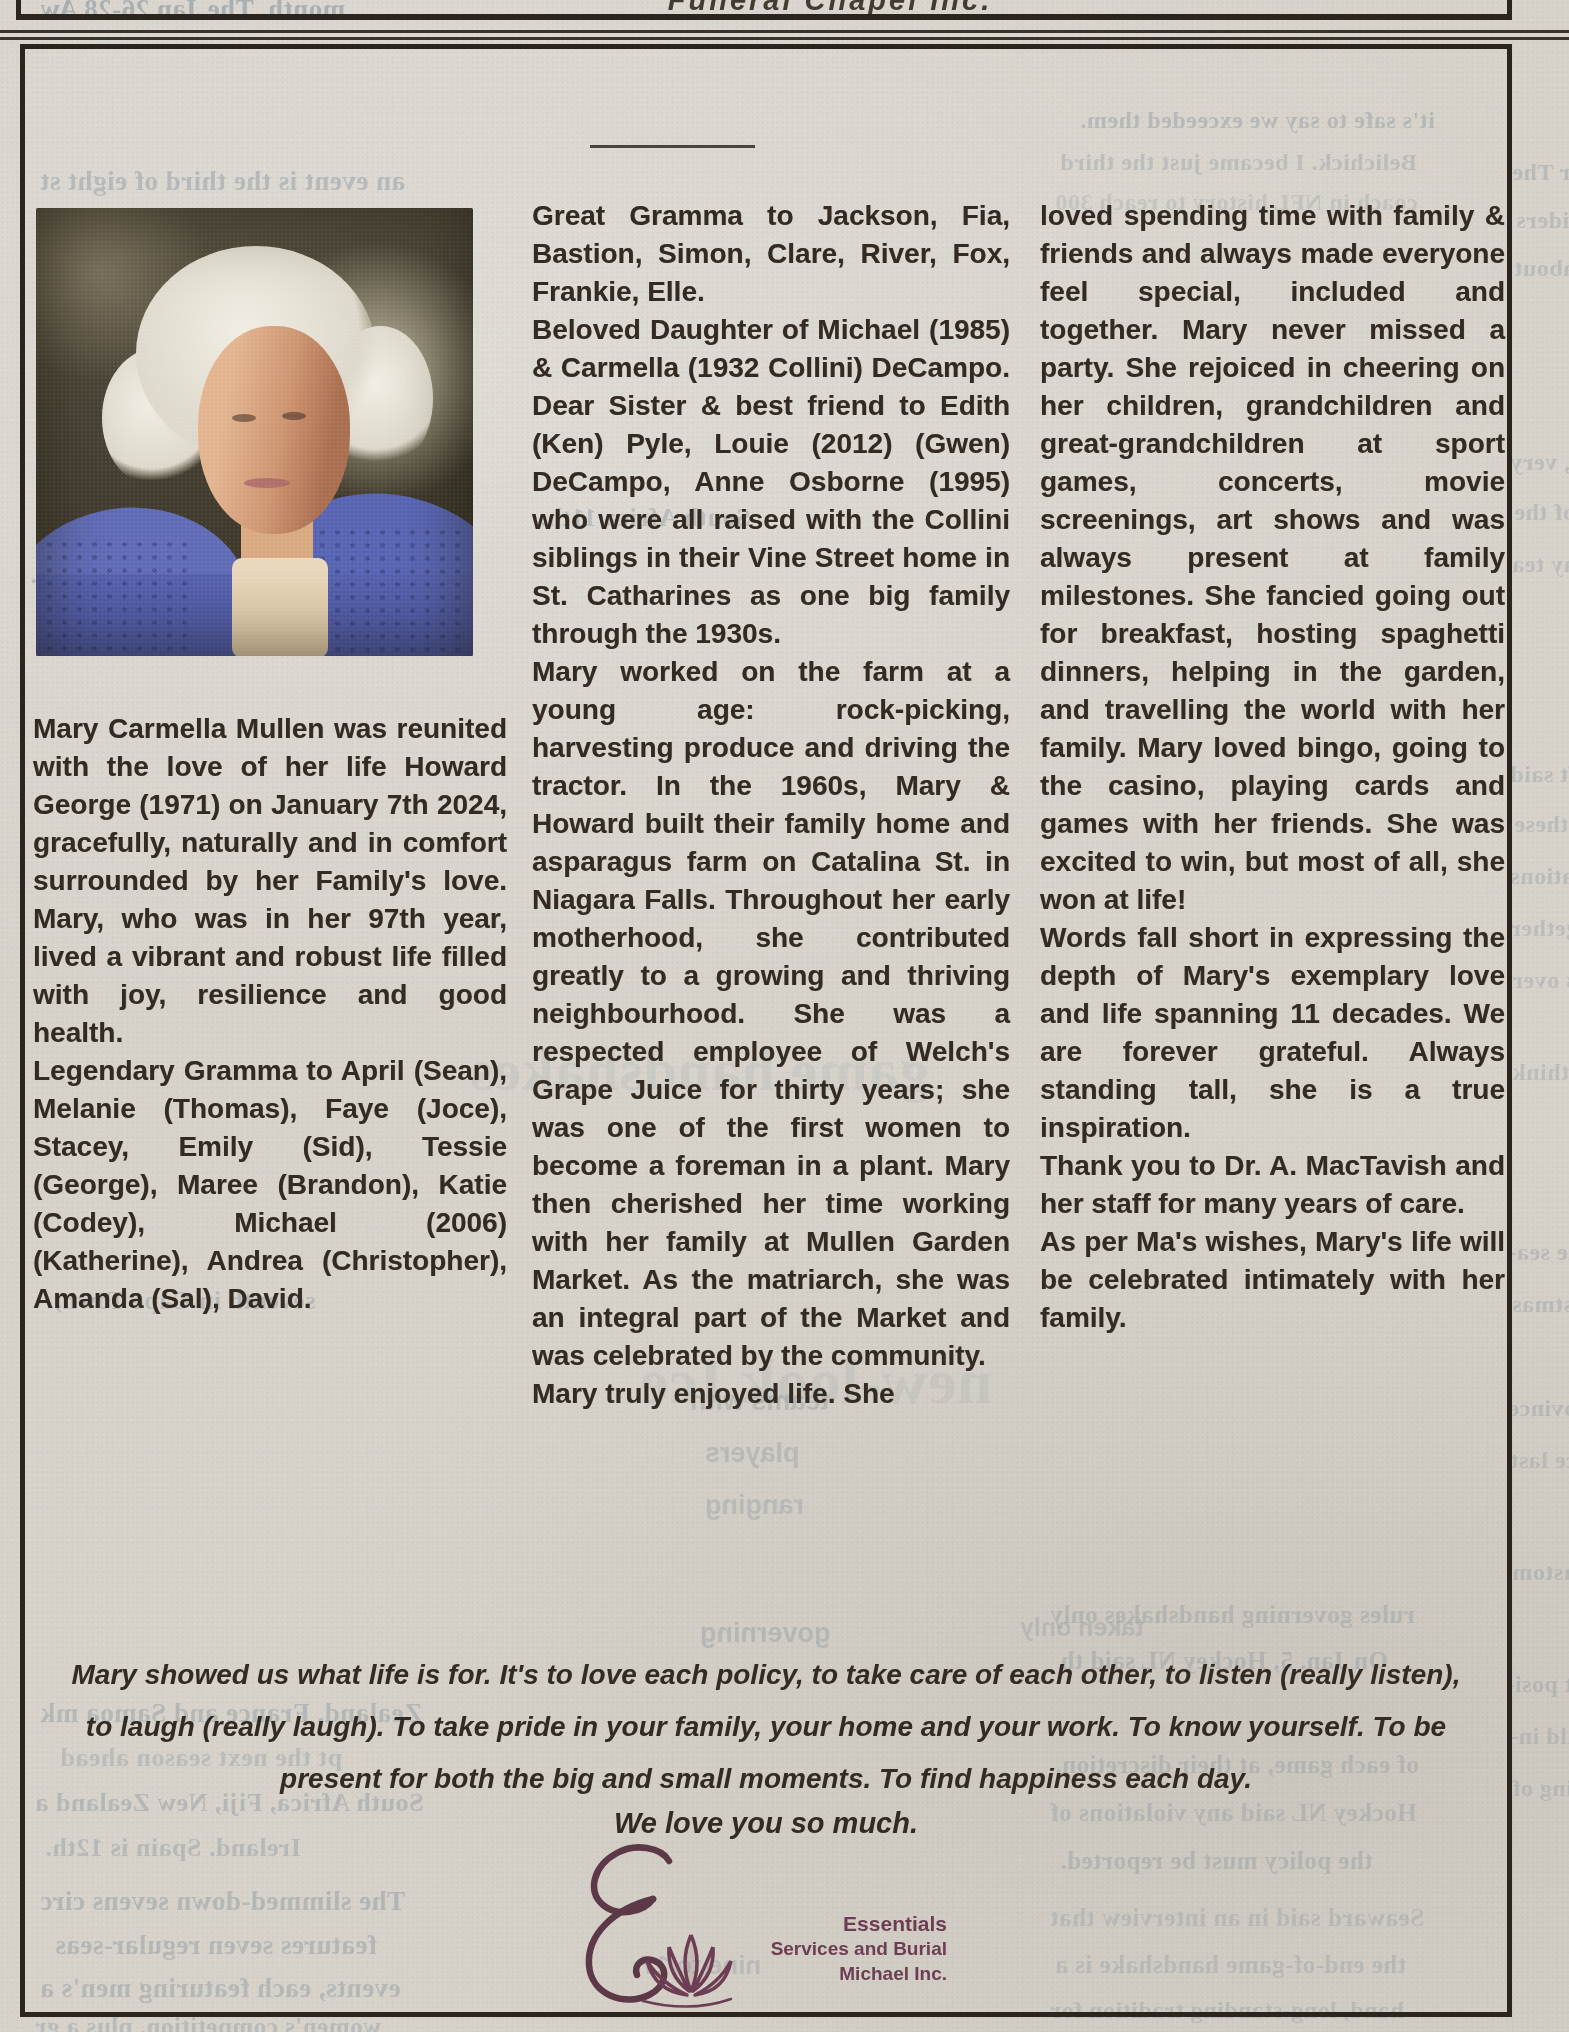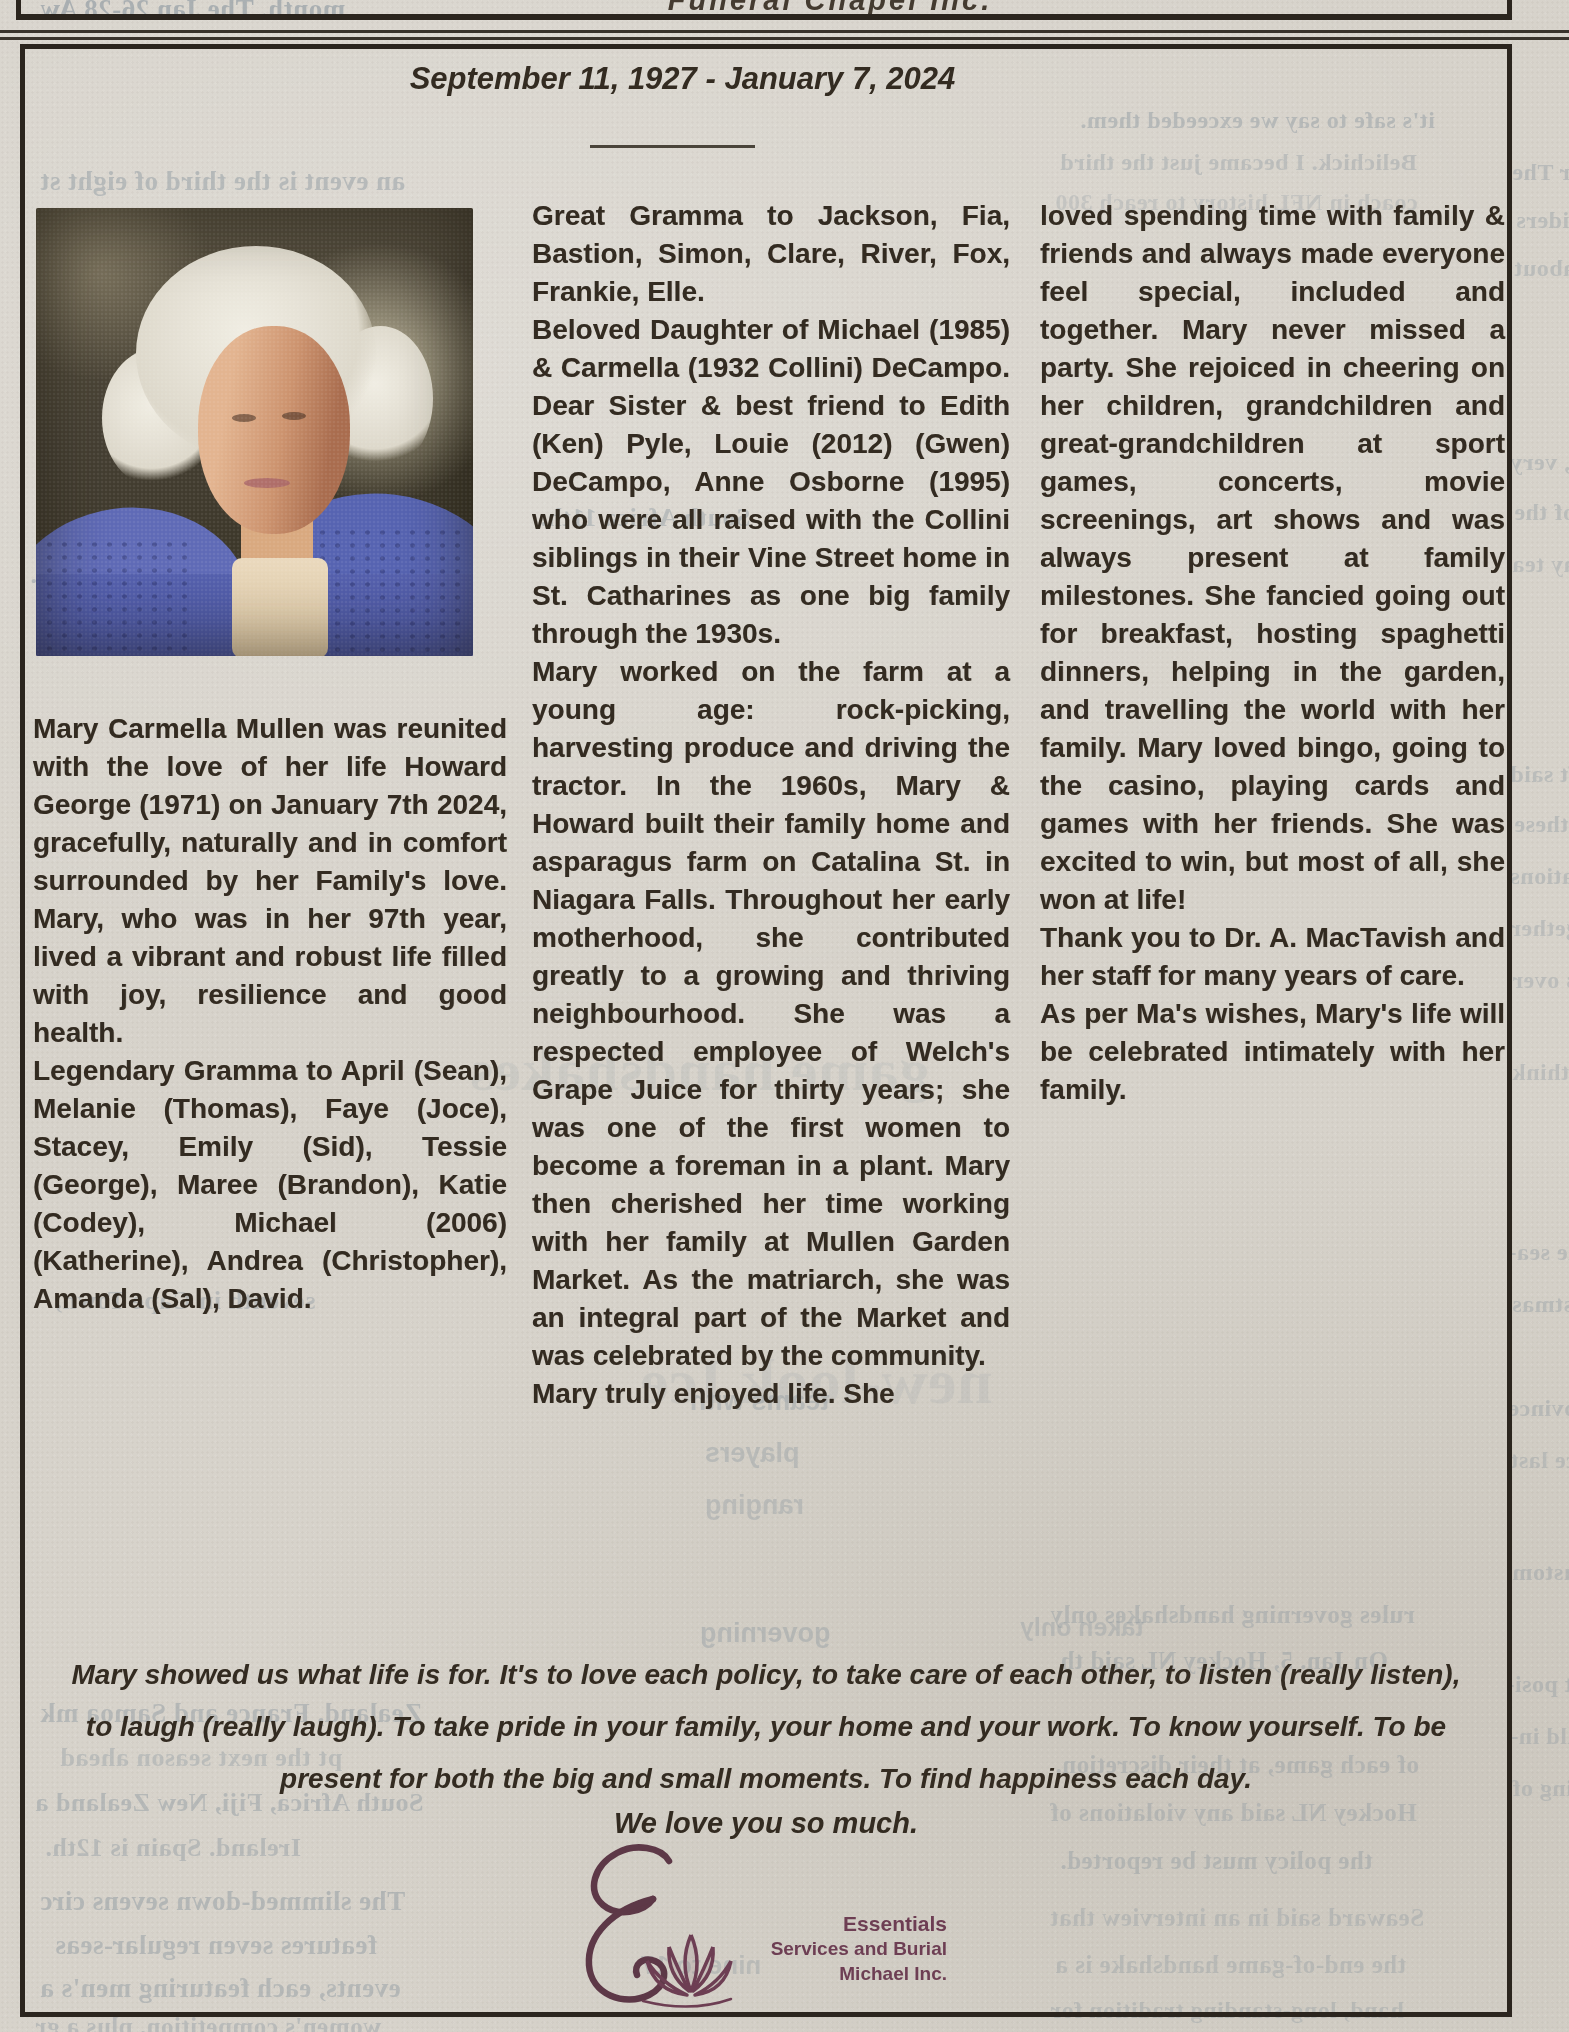--- a/index.html
+++ b/index.html
@@ -149,21 +149,20 @@
 
   <div class="topcut">Funeral Chapel Inc.</div>
   <div class="rule rule-a"></div>
   <div class="rule stub-l"></div>
   <div class="rule stub-r"></div>
   <div class="rule rule-b1"></div>
   <div class="rule rule-b2"></div>
 
   <div class="obit-box">
     <div class="head-wrap">
-      <p class="obit-dates">September 11, 1927 - January 7, 2024</p>
     </div>
     <div class="head-divider"></div>
 
     <div class="photo">
       <div class="ph-light2"></div>
       <div class="ph-light1"></div>
       <div class="ph-hair-l"></div>
       <div class="ph-hair-r"></div>
       <div class="ph-hair"></div>
       <div class="ph-shoulder-l"></div>
@@ -187,20 +186,21 @@
       <p>Legendary Gramma to April (Sean), Melanie (Thomas), Faye (Joce), Stacey, Emily (Sid), Tessie (George), Maree (Brandon), Katie (Codey), Michael (2006) (Katherine), Andrea (Christopher), Amanda (Sal), David.</p>
     </div>
     <div class="col col2">
       <p>Great Gramma to Jackson, Fia, Bastion, Simon, Clare, River, Fox, Frankie, Elle.</p>
       <p>Beloved Daughter of Michael (1985) &amp; Carmella (1932 Collini) DeCampo. Dear Sister &amp; best friend to Edith (Ken) Pyle, Louie (2012) (Gwen) DeCampo, Anne Osborne (1995) who were all raised with the Collini siblings in their Vine Street home in St. Catharines as one big family through the 1930s.</p>
       <p>Mary worked on the farm at a young age: rock-picking, harvesting produce and driving the tractor. In the 1960s, Mary &amp; Howard built their family home and asparagus farm on Catalina St. in Niagara Falls. Throughout her early motherhood, she contributed greatly to a growing and thriving neighbourhood. She was a respected employee of Welch's Grape Juice for thirty years; she was one of the first women to become a foreman in a plant. Mary then cherished her time working with her family at Mullen Garden Market. As the matriarch, she was an integral part of the Market and was celebrated by the community.</p>
       <p>Mary truly enjoyed life. She</p>
     </div>
     <div class="col col3">
       <p>loved spending time with family &amp; friends and always made everyone feel special, included and together. Mary never missed a party. She rejoiced in cheering on her children, grandchildren and great-grandchildren at sport games, concerts, movie screenings, art shows and was always present at family milestones. She fancied going out for breakfast, hosting spaghetti dinners, helping in the garden, and travelling the world with her family. Mary loved bingo, going to the casino, playing cards and games with her friends. She was excited to win, but most of all, she won at life!</p>
+      <p>Words fall short in expressing the depth of Mary's exemplary love and life spanning 11 decades. We are forever grateful. Always standing tall, she is a true inspiration.</p>
       <p>Thank you to Dr. A. MacTavish and her staff for many years of care.</p>
       <p>As per Ma's wishes, Mary's life will be celebrated intimately with her family.</p>
     </div>
 
     <div class="quote">Mary showed us what life is for. It's to love each policy, to take care of each other, to listen (really listen), to laugh (really laugh). To take pride in your family, your home and your work. To know yourself. To be present for both the big and small moments. To find happiness each day.</div>
     <div class="signoff">We love you so much.</div>
 
     <svg class="logo-svg" width="160" height="178" viewBox="0 0 160 178">
       <g fill="none" stroke="#5d3847" stroke-width="6.5" stroke-linecap="round">
         <path d="M96 22 C 88 8 62 4 44 14 C 20 27 14 52 30 66 C 44 78 70 74 80 60"></path>

